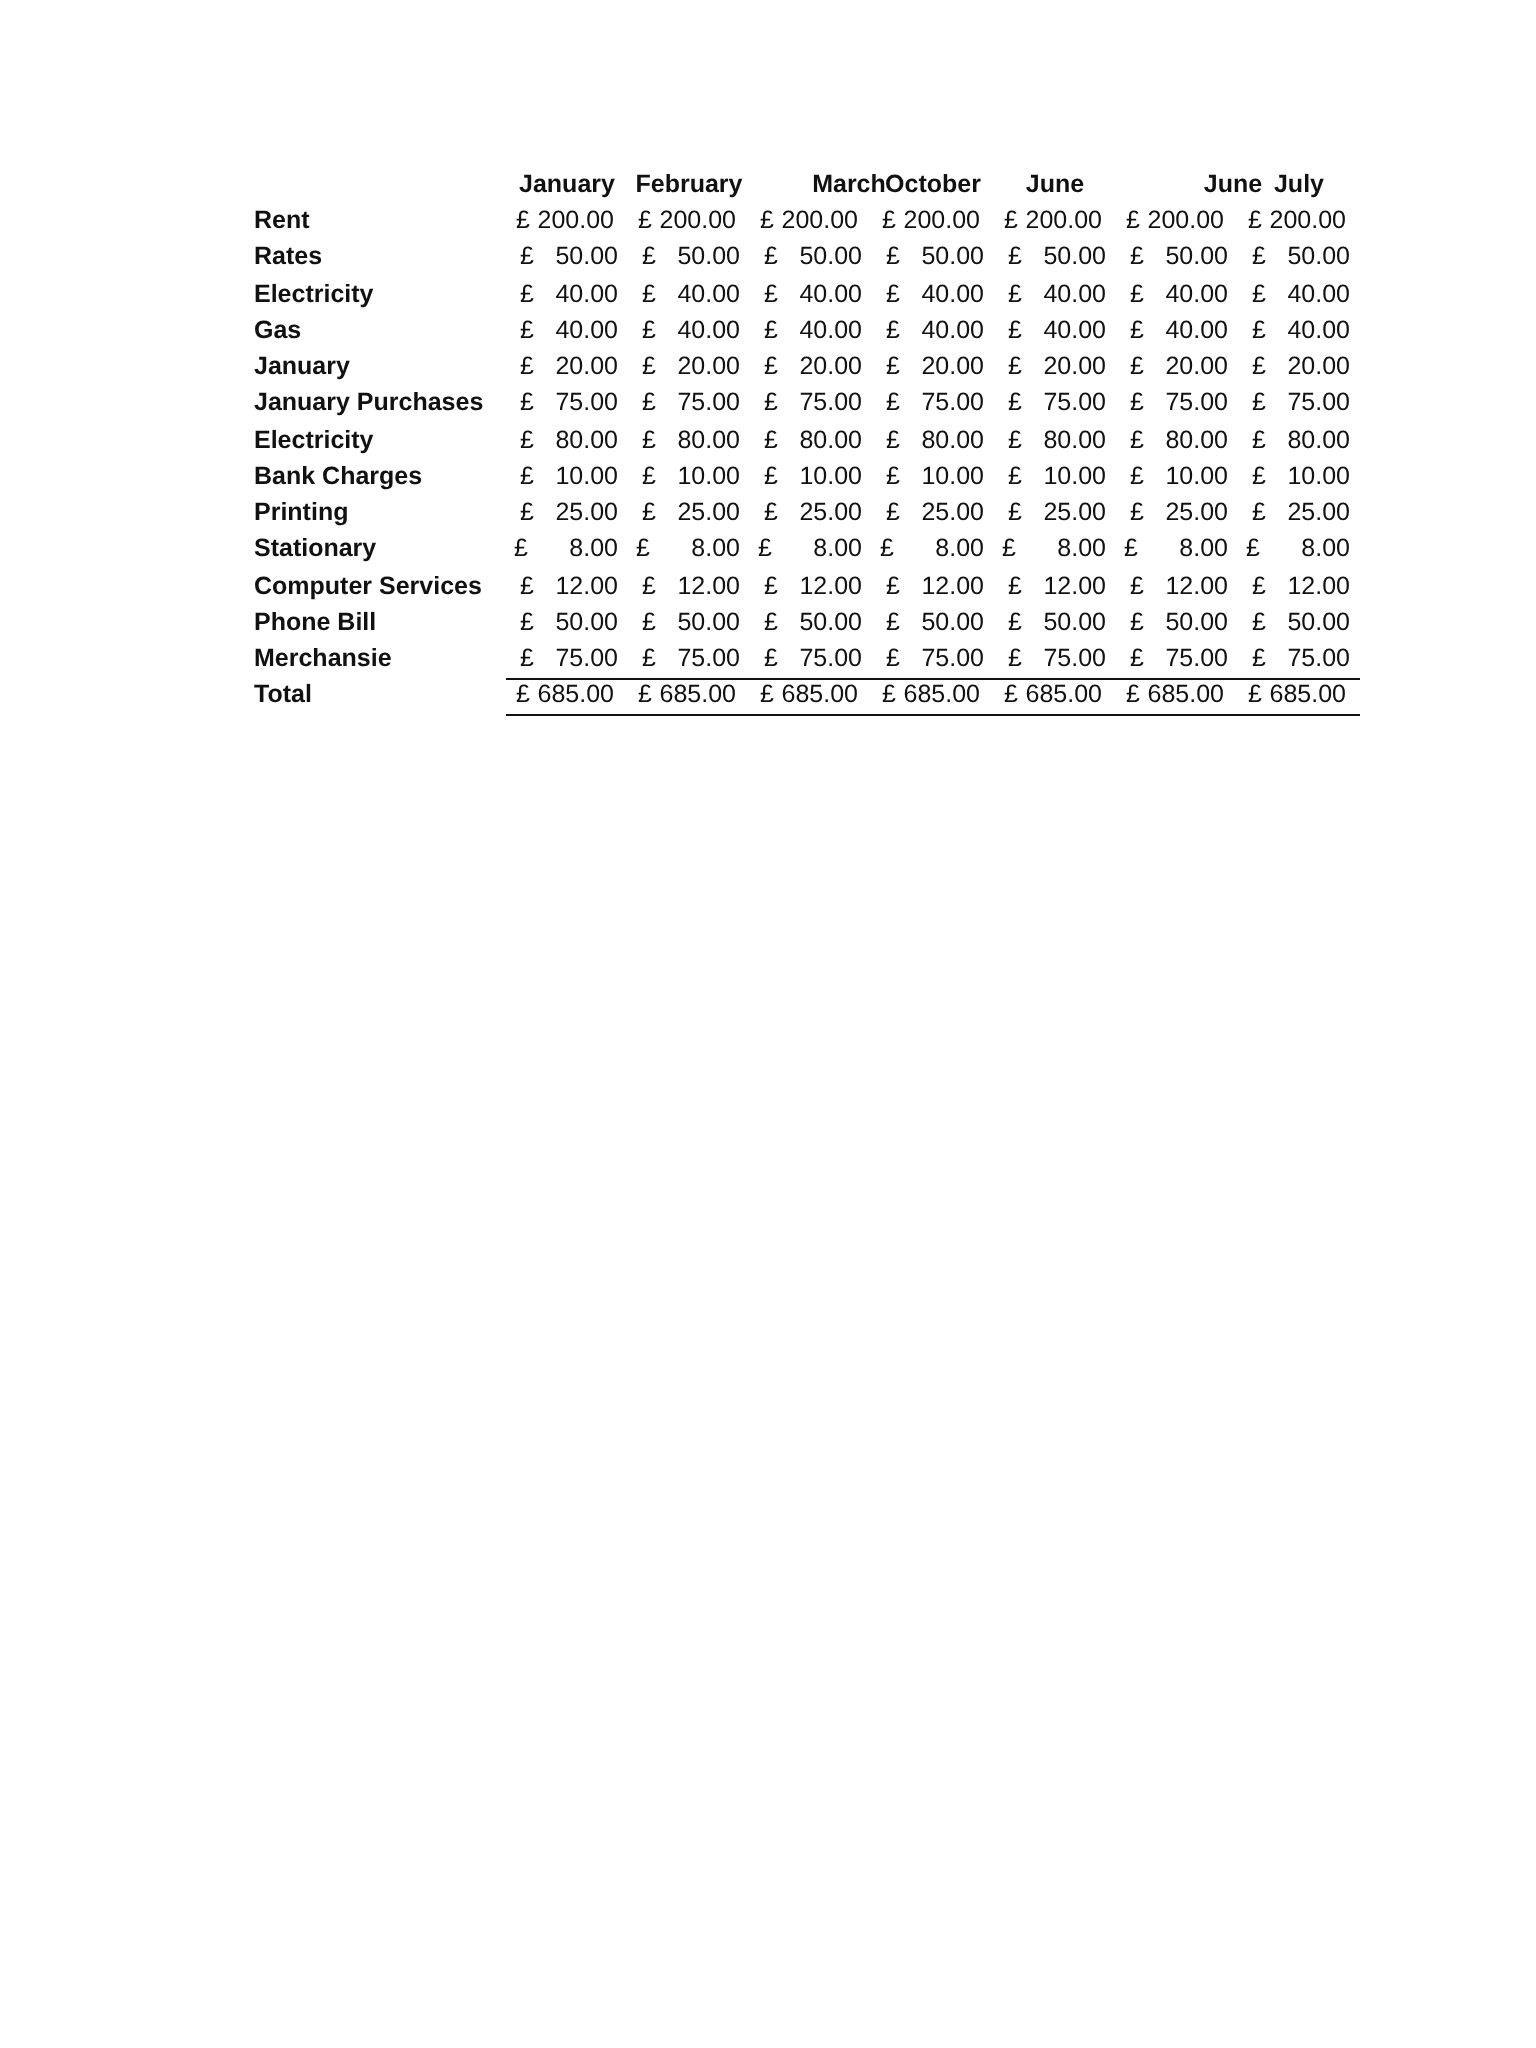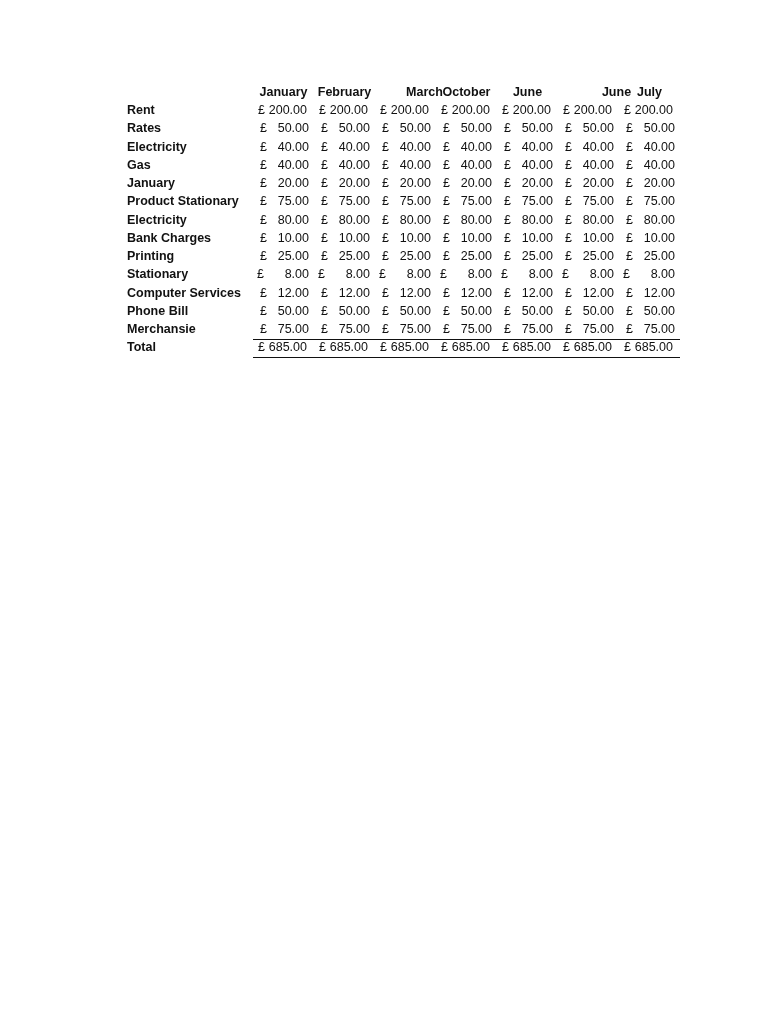--- a/index.html
+++ b/index.html
@@ -164,21 +164,21 @@
       <span class="amt">20.00</span>
     </div>
     <div class="cell" style="top: 176px; left: 565px; width: 49px;">
       <span class="cur">£</span>
       <span class="amt">20.00</span>
     </div>
     <div class="cell" style="top: 176px; left: 626px; width: 49px;">
       <span class="cur">£</span>
       <span class="amt">20.00</span>
     </div>
-    <div class="lbl" style="top: 194.25px;">Product Stationary</div>
+    <div class="lbl" style="top: 194.25px;">January Purchases</div>
     <div class="cell" style="top: 194.25px; left: 260px; width: 49px;">
       <span class="cur">£</span>
       <span class="amt">75.00</span>
     </div>
     <div class="cell" style="top: 194.25px; left: 321px; width: 49px;">
       <span class="cur">£</span>
       <span class="amt">75.00</span>
     </div>
     <div class="cell" style="top: 194.25px; left: 382px; width: 49px;">
       <span class="cur">£</span>

